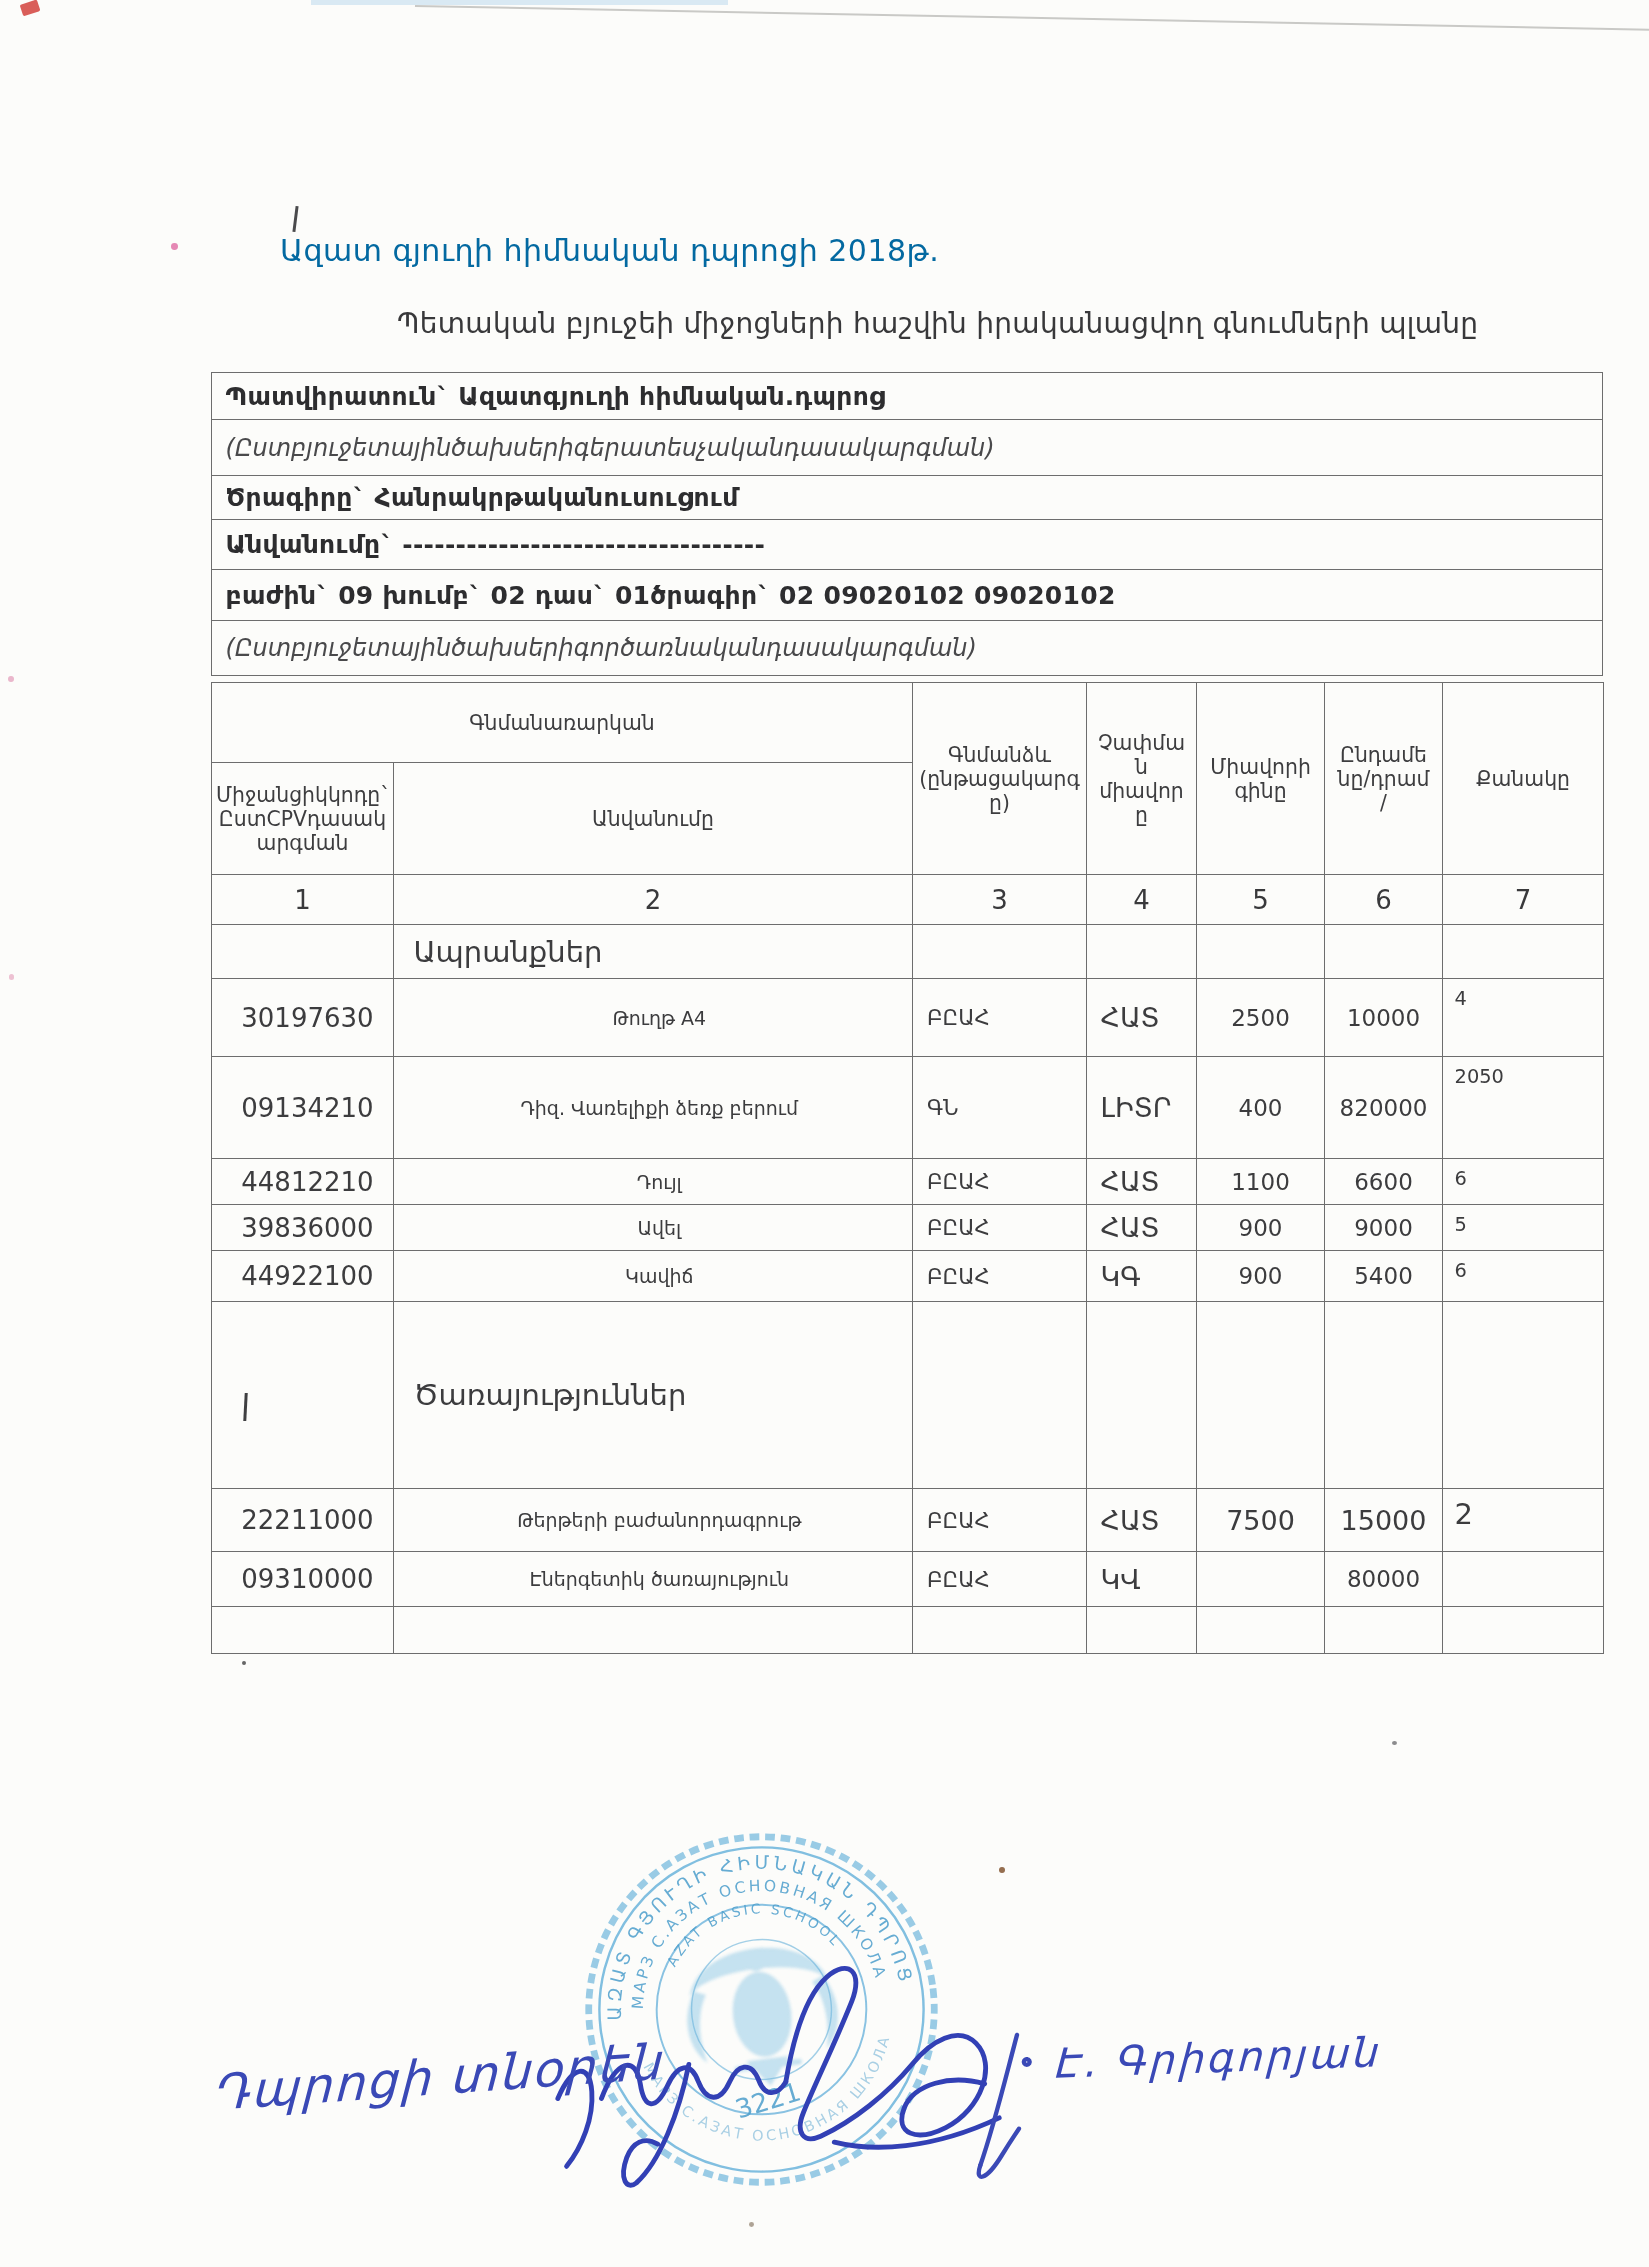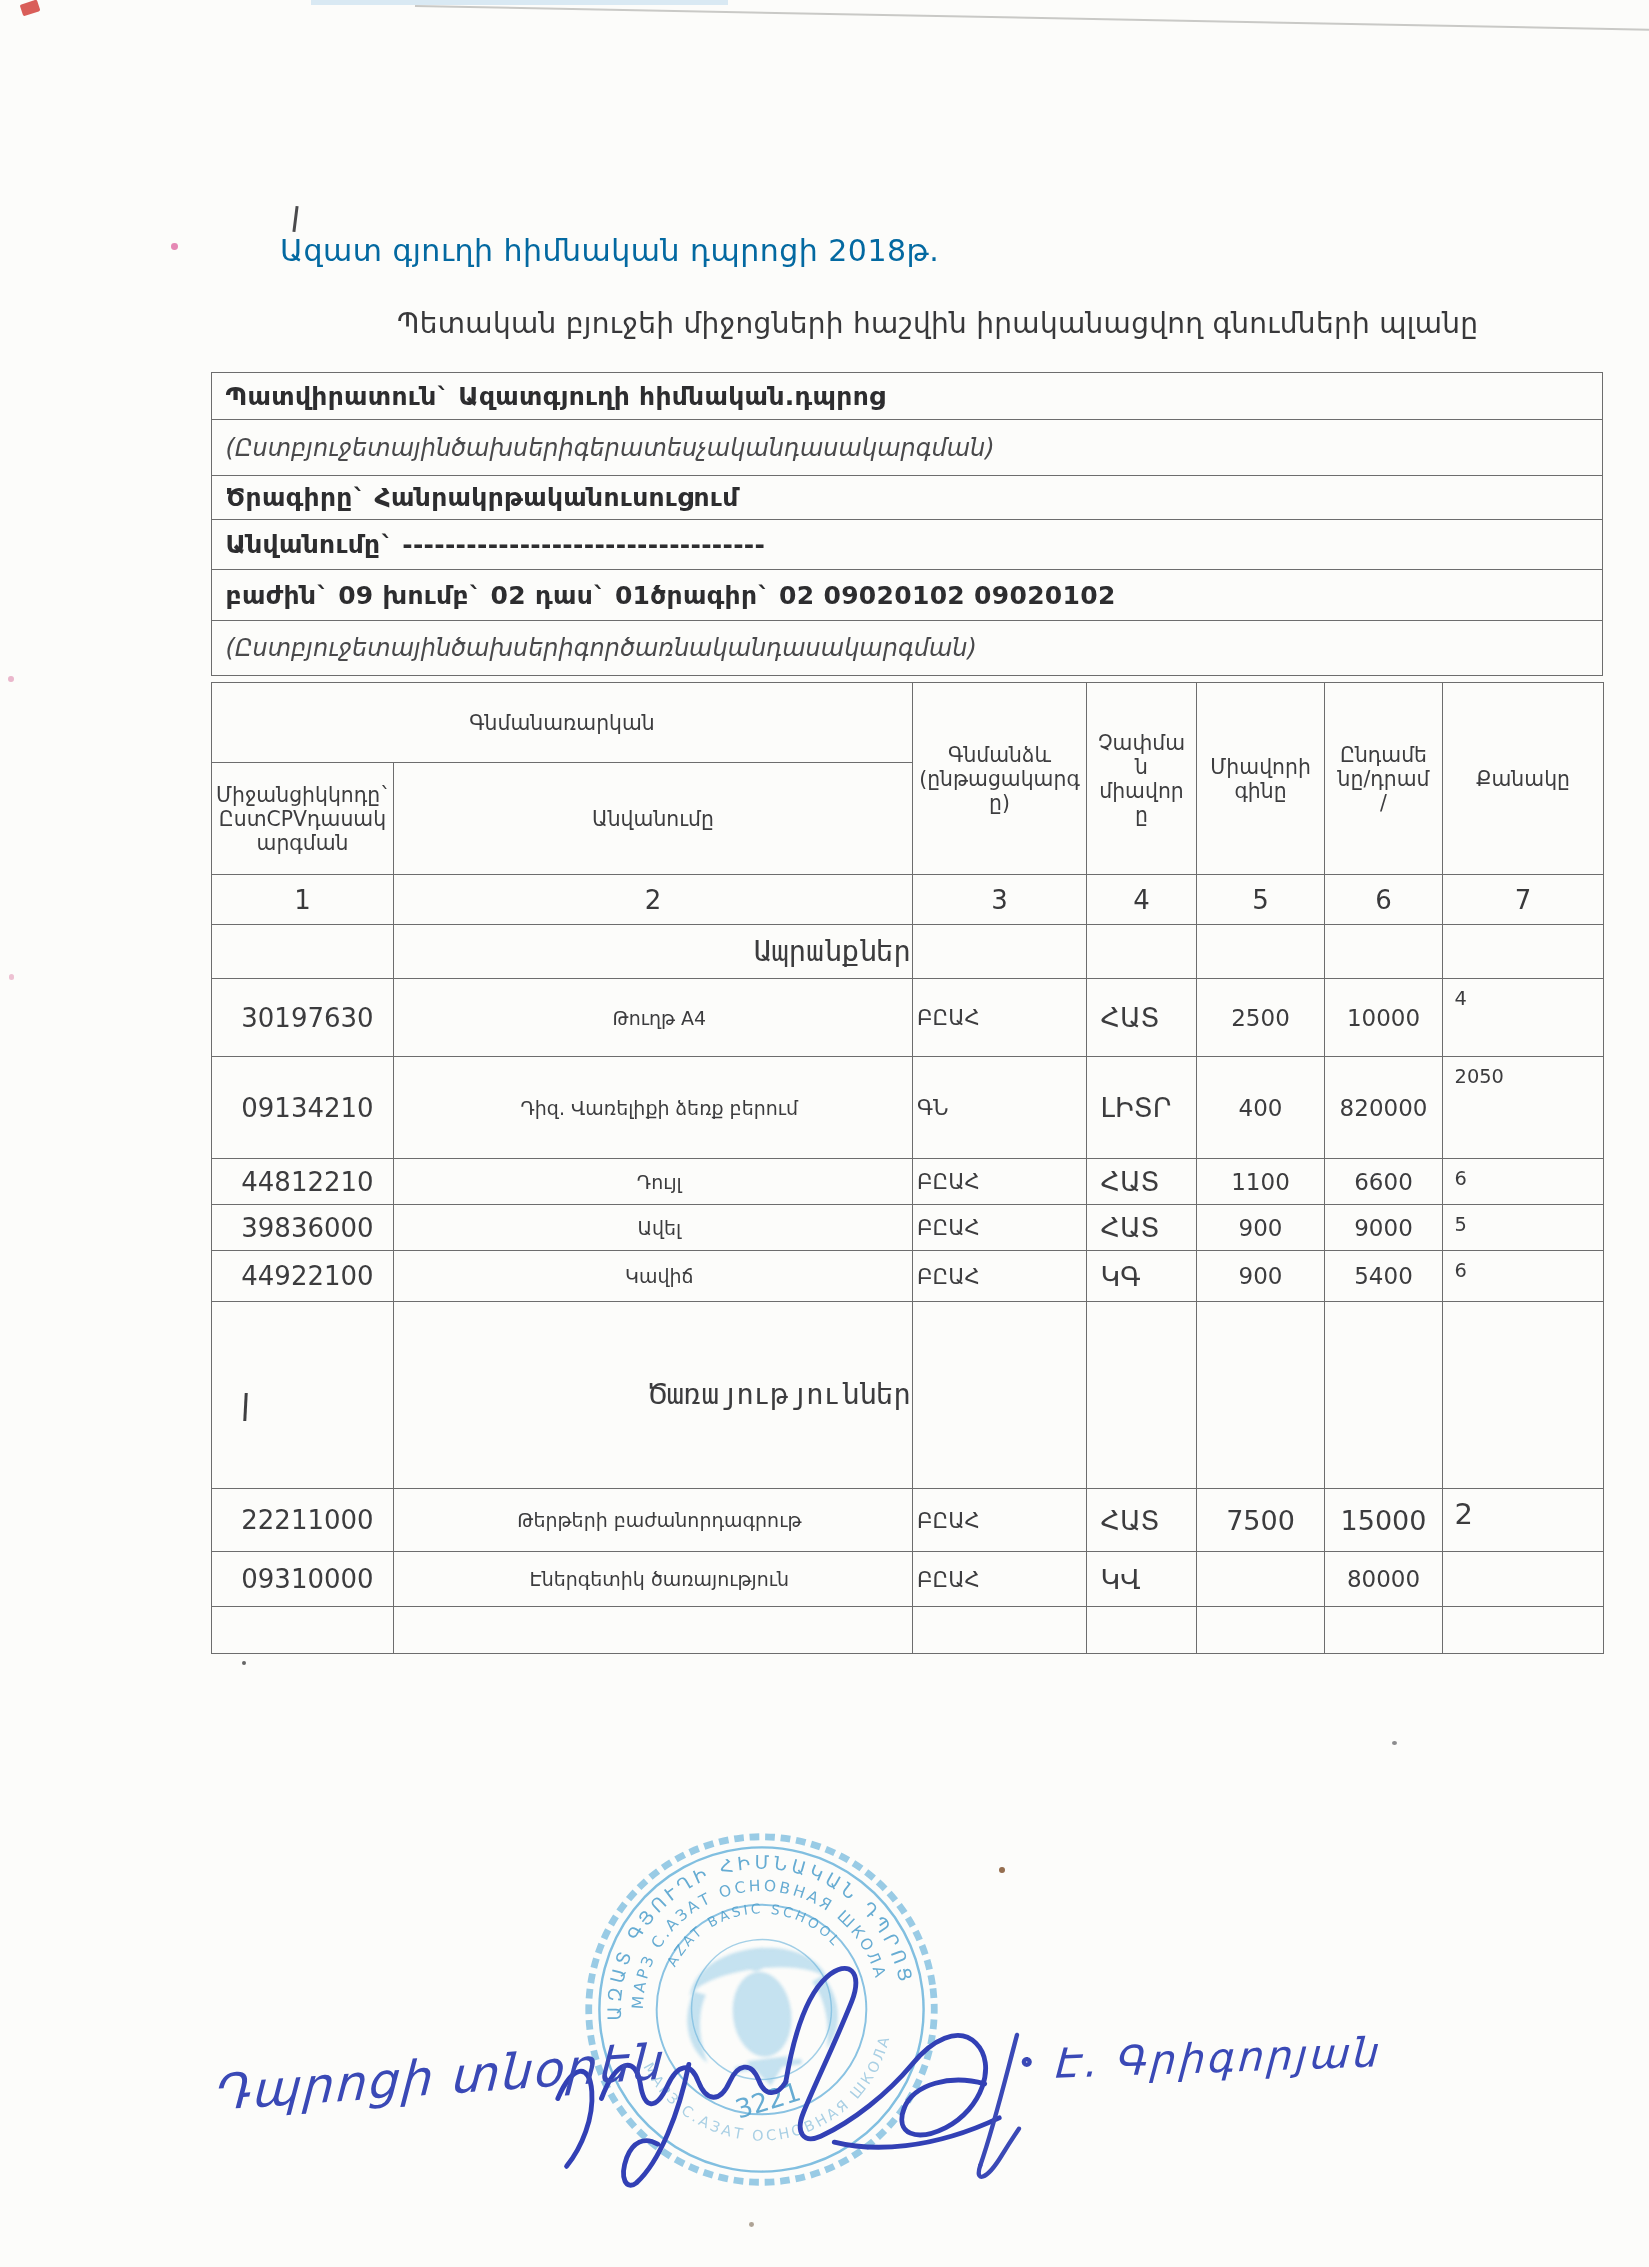--- a/index.html
+++ b/index.html
@@ -19,25 +19,25 @@
   .italic-line{font-style:italic;font-size:24px;color:#49494b;}
   
   .main-table{position:absolute;left:211px;top:682px;width:1392px;border-collapse:collapse;table-layout:fixed;border:1.9px solid #59595b;}
   .main-table th,.main-table td{border:1px solid #6d6d6d;}
   .main-table th{font-weight:400;font-size:20.4px;color:#3d3d3f;text-align:center;vertical-align:middle;white-space:pre-line;padding:3.9px;}
   .group-h{font-size:21.3px;}
   .num-row th{font-size:26px;color:#39393b;}
   #items-body td{vertical-align:middle;color:#3c3c3e;}
   .c-code{text-align:right;padding-right:19.4px;font-size:26px;}
   .c-name{text-align:center;padding-left:13.6px;font-size:19px;}
-  .c-form{text-align:left;padding-left:4px;font-size:21.3px;color:#4a4a4c;}
+  .c-form{text-align:left;padding-left:14px;font-size:21.3px;color:#4a4a4c;}
   .c-unit{text-align:left;padding-left:13.6px;font-size:27px;color:#46464a;}
   .c-price,.c-total{text-align:center;font-size:23px;}
   .c-qty{vertical-align:top !important;text-align:left;padding:7.8px 0 0 11.6px;font-size:19.4px;color:#48484c;}
-  .section-label{font-size:29px;padding-left:19.4px;text-align:right;color:#3a3a3c;font-family:Liberation Mono, monospace;}
+  .section-label{font-size:29px;padding-left:19.4px;text-align:left;color:#3a3a3c;}
   .code-bold{font-weight:normal;color:#2c2c2e;}
   tr.big td.c-price,tr.big td.c-total{font-size:27px;}
   tr.big td.c-qty{font-size:29px;}
   
   #items-body tr:nth-child(1){height:54px;}
   #items-body tr:nth-child(2){height:78px;}
   #items-body tr:nth-child(3){height:102px;}
   #items-body tr:nth-child(4){height:46px;}
   #items-body tr:nth-child(5){height:46px;}
   #items-body tr:nth-child(6){height:51px;}

